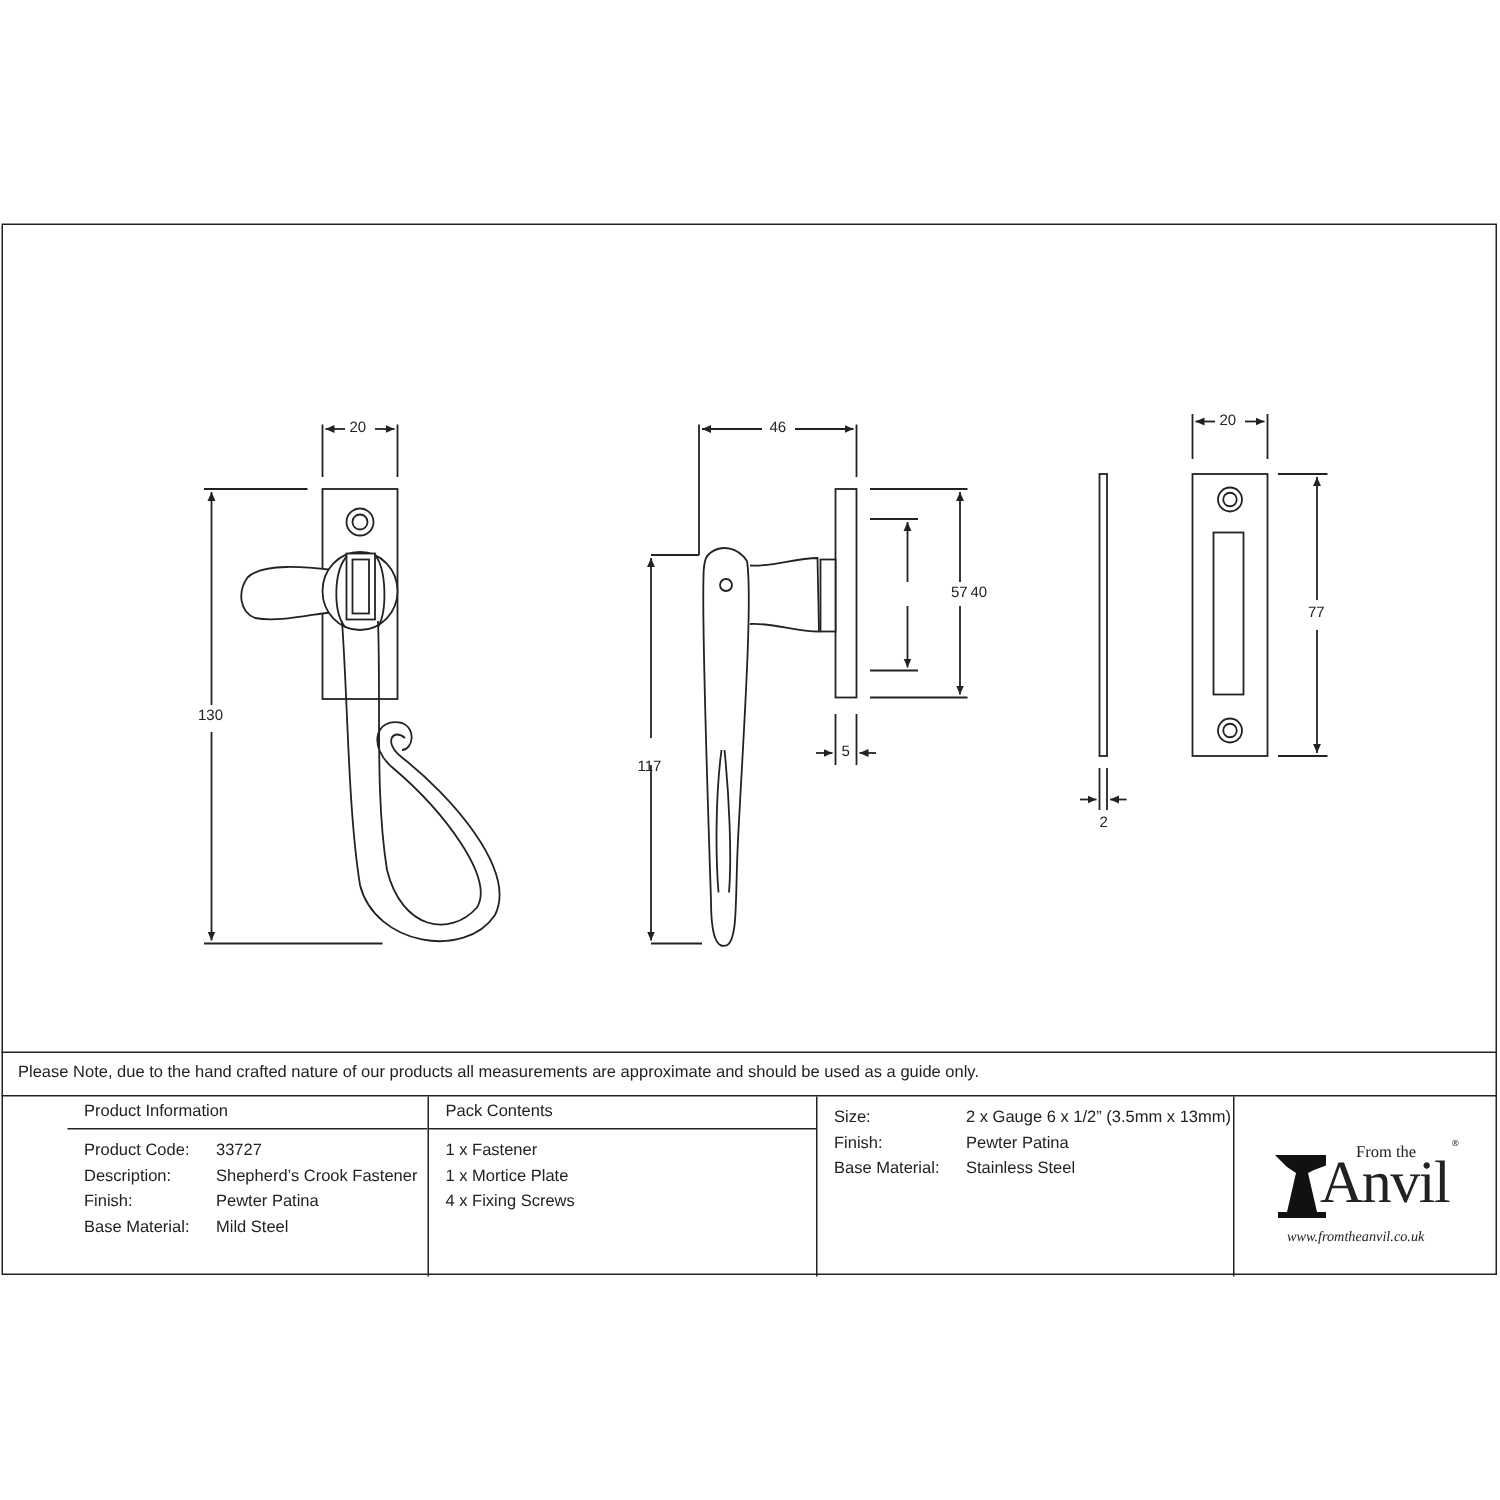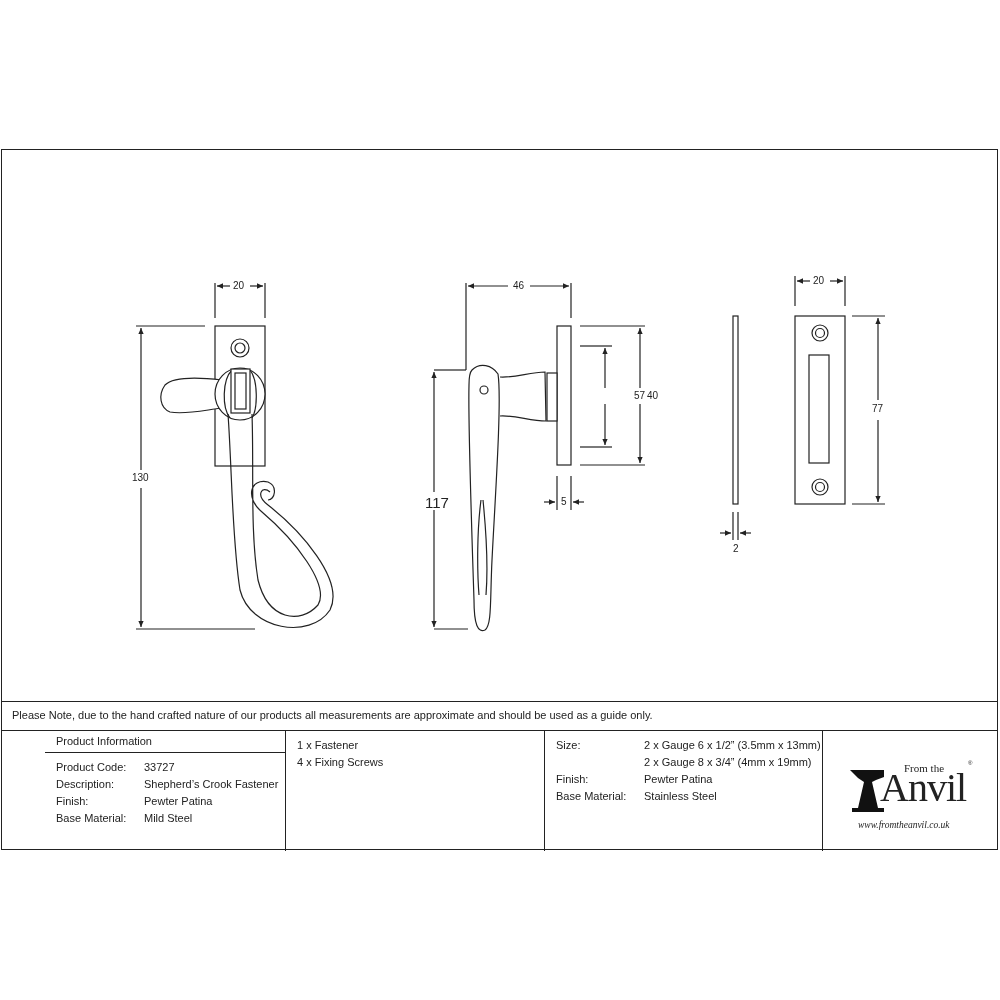--- a/index.html
+++ b/index.html
@@ -114,21 +114,21 @@
     <line x1="738" y1="512" x2="738" y2="540"></line>
     <line x1="720" y1="533" x2="731" y2="533" marker-end="url(#ah)"></line>
     <line x1="751" y1="533" x2="740" y2="533" marker-end="url(#ah)"></line>
   </g>
 </svg>
 
 <div>
   <span style="position:absolute;left:233px;top:280px;font-size:10px;">20</span>
   <span style="position:absolute;left:132px;top:472px;font-size:10px;">130</span>
   <span style="position:absolute;left:513px;top:280px;font-size:10px;">46</span>
-  <span style="position:absolute;left:425px;top:494px;font-size:15px;">117</span>
+  <span style="position:absolute;left:425px;top:506px;font-size:10px;">117</span>
   <span style="position:absolute;left:634px;top:390px;font-size:10px;">57</span>
   <span style="position:absolute;left:599px;top:390px;font-size:10px;margin-left:48px;">40</span>
   <span style="position:absolute;left:561px;top:496px;font-size:10px;">5</span>
   <span style="position:absolute;left:813px;top:275px;font-size:10px;">20</span>
   <span style="position:absolute;left:872px;top:403px;font-size:10px;">77</span>
   <span style="position:absolute;left:733px;top:543px;font-size:10px;">2</span>
 </div>
 
 <div class="note">Please Note, due to the hand crafted nature of our products all measurements are approximate and should be used as a guide only.</div>
 
@@ -148,35 +148,33 @@
         <span class="v">Pewter Patina</span>
       </div>
     <div class="row">
         <span class="k">Base Material:</span>
         <span class="v">Mild Steel</span>
       </div>
   </div>
 </div>
 
 <div class="col c2">
+  <div class="hdr">Pack Contents</div>
   <div class="body">
     <div class="row">1 x Fastener</div>
+    <div class="row">1 x Mortice Plate</div>
     <div class="row">4 x Fixing Screws</div>
   </div>
 </div>
 
 <div class="col c3">
   <div class="body">
     <div class="row">
         <span class="k">Size:</span>
         <span class="v">2 x Gauge 6 x 1/2” (3.5mm x 13mm)</span>
-      </div>
-    <div class="row">
-        <span class="k"></span>
-        <span class="v">2 x Gauge 8 x 3/4” (4mm x 19mm)</span>
       </div>
     <div class="row">
         <span class="k">Finish:</span>
         <span class="v">Pewter Patina</span>
       </div>
     <div class="row">
         <span class="k">Base Material:</span>
         <span class="v">Stainless Steel</span>
       </div>
   </div>

